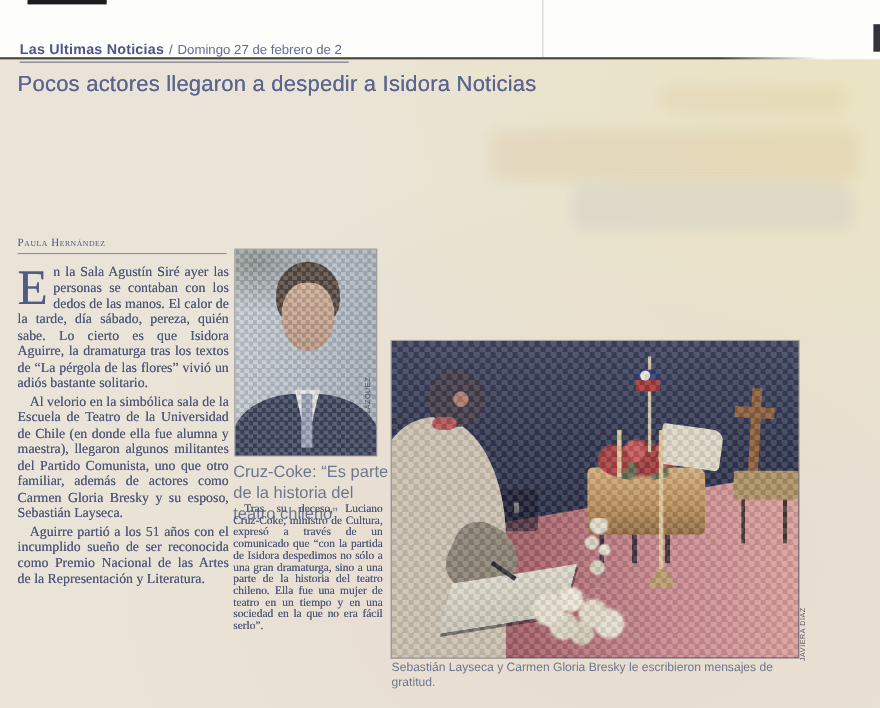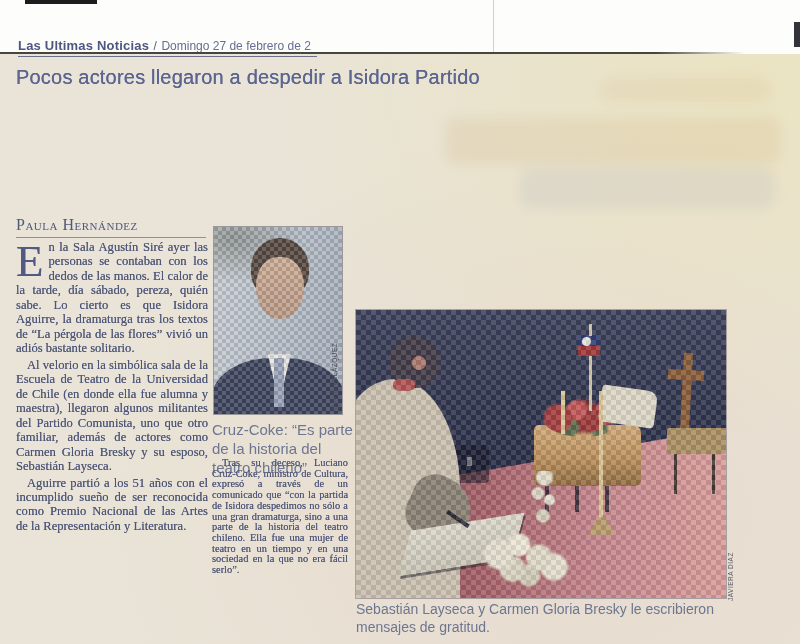--- a/index.html
+++ b/index.html
@@ -34,39 +34,39 @@
   .ghost-1{left:445px;top:118px;width:335px;height:46px;background:rgba(196,148,88,.13);}
   .ghost-2{left:520px;top:168px;width:255px;height:40px;background:rgba(120,128,176,.10);}
   .ghost-3{left:600px;top:78px;width:170px;height:24px;background:rgba(196,148,88,.10);}
 
   .kicker{position:absolute;left:16px;top:66px;font-size:20px;color:#5c6590;
           letter-spacing:.2px;text-shadow:0 0 .5px #5c6590;}
   .headline{position:absolute;left:13px;top:90px;width:760px;font-weight:bold;
             font-size:44px;line-height:1.22;color:#48517c;letter-spacing:-.5px;
             text-shadow:0 0 .6px #48517c;}
   .byline{position:absolute;left:16px;top:216px;width:190px;font-family:"Liberation Serif",serif;
-          font-variant:small-caps;font-size:16px;color:#4e5878;border-bottom:1px solid #8a8fa5;
+          font-variant:small-caps;font-size:10px;color:#4e5878;border-bottom:1px solid #8a8fa5;
           padding-bottom:3px;letter-spacing:.5px;}
 
   
   .body-text{font-family:"Liberation Serif",serif;color:#4d5578;text-align:justify;
              text-shadow:0 0 .4px rgba(77,85,120,.8);}
   .col-left{position:absolute;left:16px;top:240px;width:192px;font-size:12.6px;line-height:1.15;}
   .col-left p{margin:0 0 2px 0;}
   .col-left p.indent{text-indent:11px;}
   .dropcap{float:left;font-size:45px;line-height:.82;padding:3px 5px 0 0;color:#515a82;
            font-family:"Liberation Serif",serif;}
   .col-mid{position:absolute;left:212px;top:458px;width:136px;font-size:10.4px;line-height:1.03;}
   .col-mid p{margin:0;text-indent:10px;}
 
   .deck{position:absolute;left:356px;top:222px;width:368px;font-family:"Liberation Serif",serif;
         font-size:20px;line-height:1.35;color:#4e5878;text-shadow:0 0 .4px rgba(78,88,120,.8);}
 
   
-  .caption{font-size:14px;line-height:1.25;color:#6d7690;}
+  .caption{font-size:11px;line-height:1.25;color:#6d7690;}
   .portrait-caption{position:absolute;left:212px;top:421px;width:146px;font-size:15px;}
   .photo-caption{position:absolute;left:356px;top:601px;width:366px;}
   .vcredit{position:absolute;writing-mode:vertical-rl;transform:rotate(180deg);
            font-size:6.5px;letter-spacing:.5px;color:#4f4f5c;}
   .credit-portrait{left:331px;top:300px;height:110px;}
   .credit-wake{left:727px;top:543px;height:58px;color:#5a5a66;}
 
   
   .mosaic{position:relative;overflow:hidden;}
   .mosaic::after{content:"";position:absolute;inset:0;pointer-events:none;
@@ -172,21 +172,21 @@
   <div class="ghost ghost-2"></div>
   <div class="ghost ghost-3"></div>
 
   <div class="masthead">
     <span class="paper-name">Las Ultimas Noticias</span>
     <span class="sep">/</span>
     <span class="date">Domingo 27 de febrero de 2</span>
   </div>
   <div class="page-rule"></div>
 
-  <div class="kicker">Pocos actores llegaron a despedir a Isidora Partido</div>
+  <div class="kicker">Pocos actores llegaron a despedir a Isidora Noticias</div>
 
 
   <div class="byline">Paula Hernández</div>
 
   <div class="col-left body-text">
     <p><span class="dropcap">E</span><span>n la Sala Agustín Siré ayer las personas se contaban con los dedos de las manos. El calor de la tarde, día sábado, pereza, quién sabe. Lo cierto es que Isidora Aguirre, la dramaturga tras los textos de “La pérgola de las flores” vivió un adiós bastante solitario.</span></p>
     <p class="indent">Al velorio en la simbólica sala de la Escuela de Teatro de la Universidad de Chile (en donde ella fue alumna y maestra), llegaron algunos militantes del Partido Comunista, uno que otro familiar, además de actores como Carmen Gloria Bresky y su esposo, Sebastián Layseca.</p>
     <p class="indent">Aguirre partió a los 51 años con el incumplido sueño de ser reconocida como Premio Nacional de las Artes de la Representación y Literatura.</p>
   </div>
 

